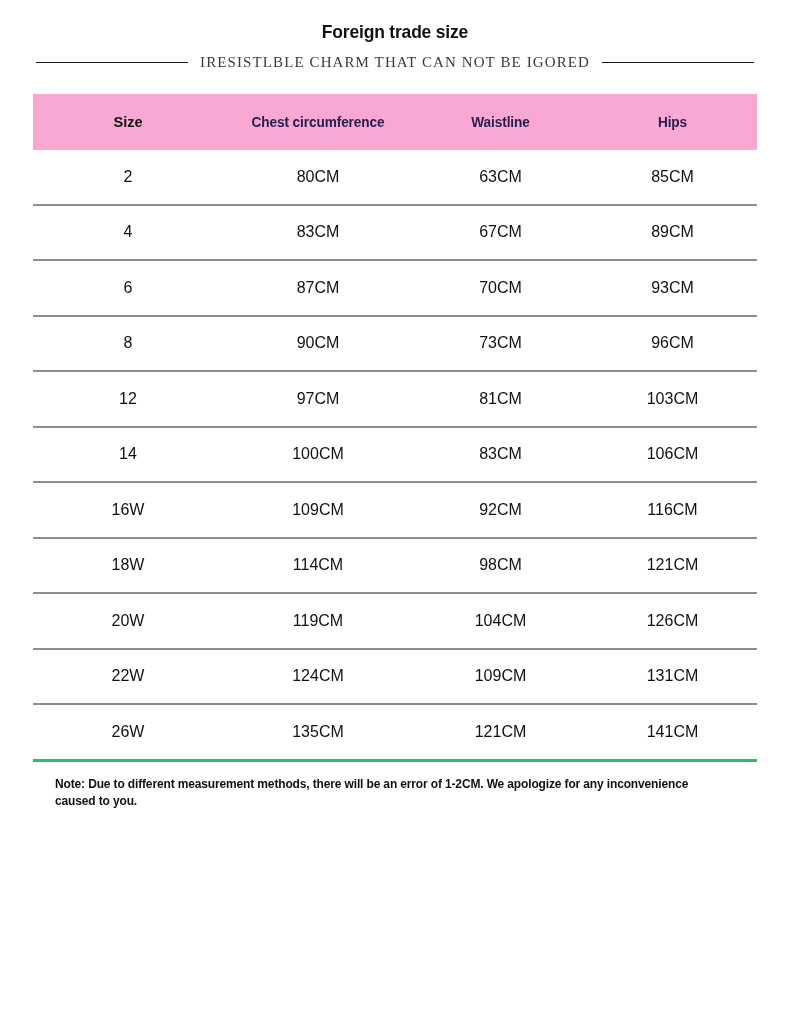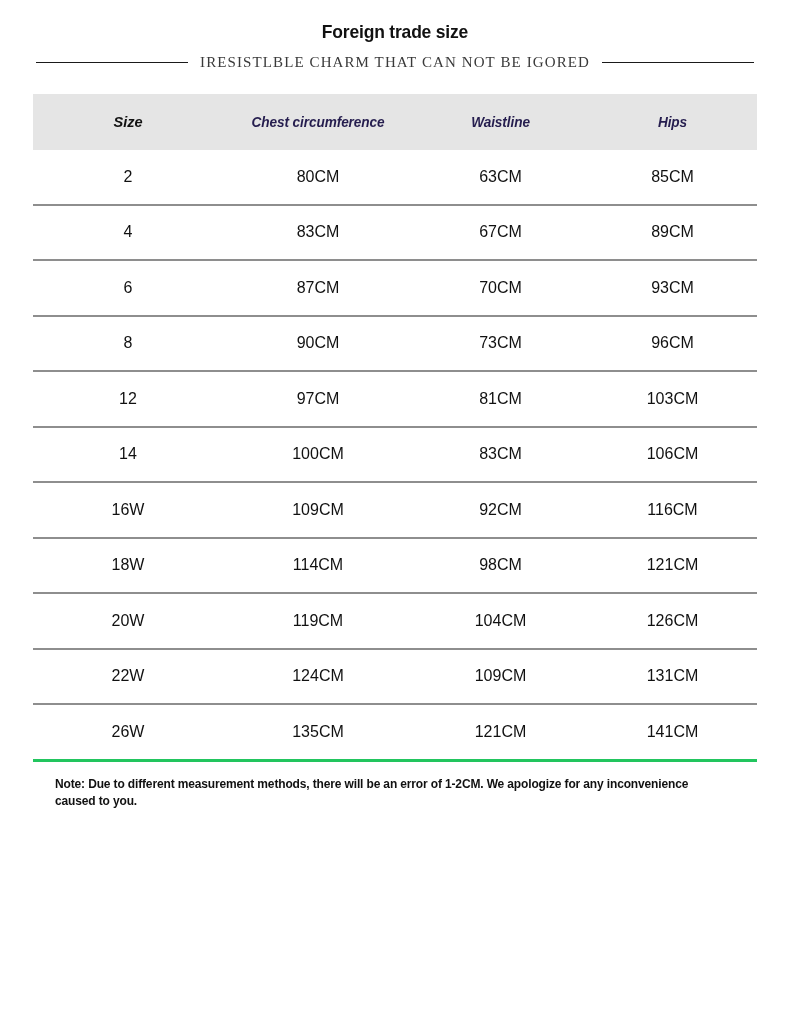--- a/index.html
+++ b/index.html
@@ -63,22 +63,21 @@
     width: 100%;
     border-collapse: collapse;
     table-layout: fixed;
   }
   table.size-table col.c-size  { width: 190px; }
   table.size-table col.c-chest { width: 190px; }
   table.size-table col.c-waist { width: 175px; }
   table.size-table col.c-hips  { width: 169px; }
 
   thead tr {
-    background: #e5e5e5;
-    font-style: italic;
+    background: #f9a8d4;
   }
   thead th {
     height: 56px;
     font-size: 14.5px;
     font-weight: bold;
     text-align: center;
     padding: 0;
     letter-spacing: -0.1px;
     transform: scaleX(0.94);
   }

